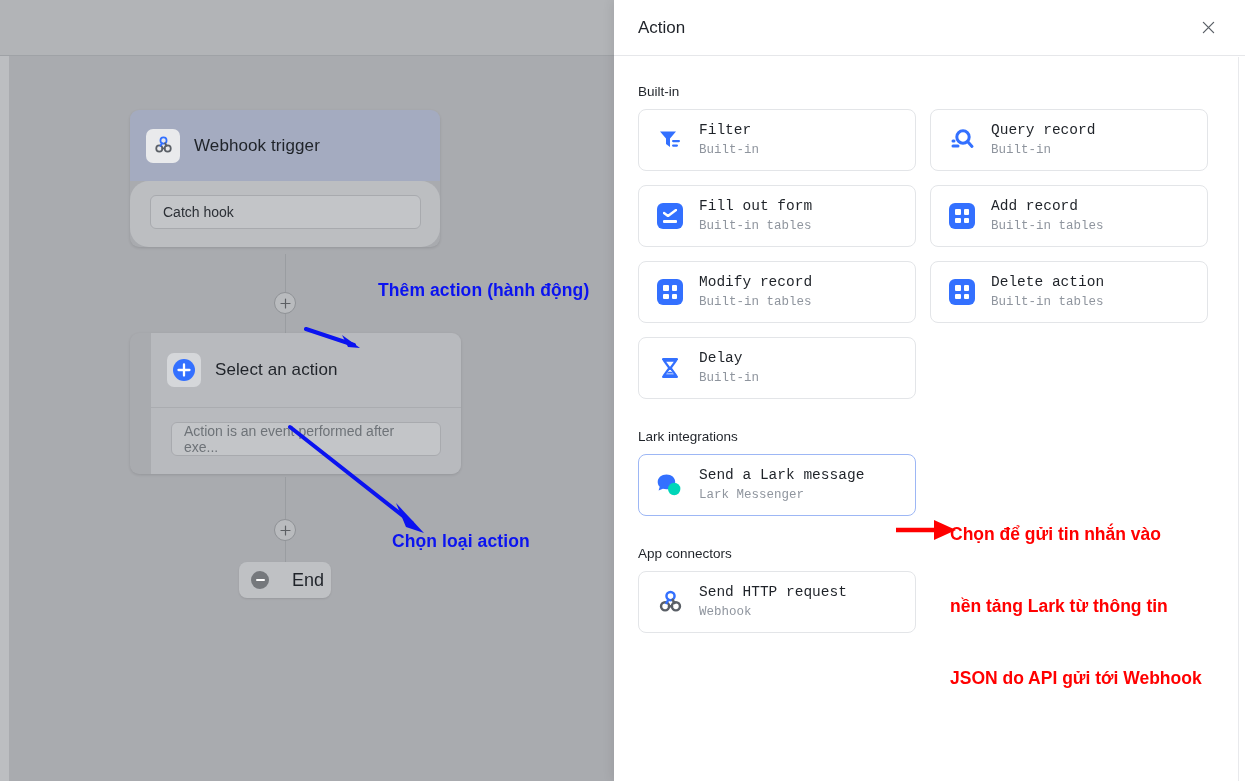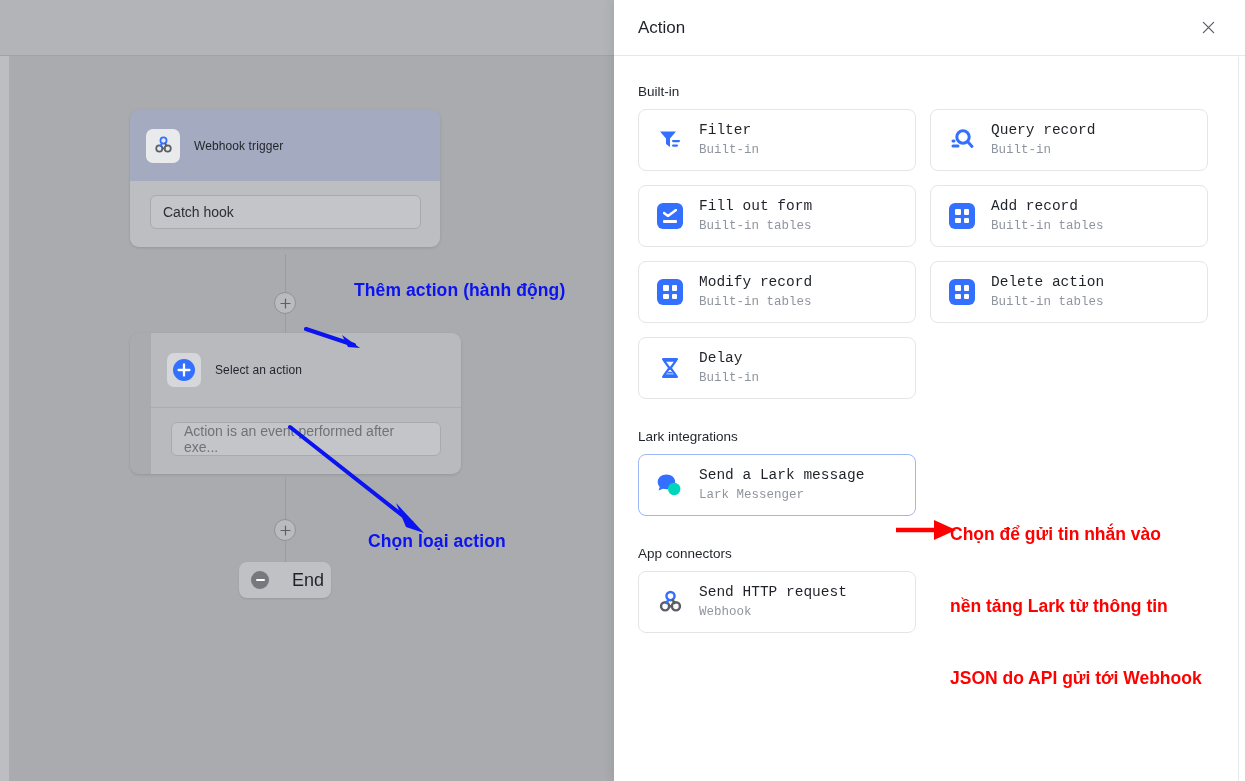--- a/index.html
+++ b/index.html
@@ -81,20 +81,21 @@
   .node-trigger .node-head {
     background: #a4abc0;
     height: 71px;
     display: flex; align-items: center;
     padding: 0 16px;
     box-sizing: border-box;
   }
   .node-trigger .node-body {
     background: #bcbec1;
     padding: 14px 19px 18px 20px;
+    border-radius: 19px;
   }
   .node-action { left: 130px; top: 333px; width: 310px; }
   .node-action .node-head {
     background: #b8babe;
     height: 75px;
     display: flex; align-items: center;
     padding: 0 16px;
     box-sizing: border-box;
     border-bottom: 1px solid #aaacb0;
   }
@@ -111,21 +112,21 @@
   }
   .node-icon-blue {
     width: 34px; height: 34px;
     border-radius: 7px;
     background: #d5d7da;
     display: flex; align-items: center; justify-content: center;
     flex: 0 0 auto;
   }
   .node-title {
     margin-left: 14px;
-    font-size: 12px;
+    font-size: 17px;
     color: #1f2329;
     letter-spacing: .1px;
   }
   .node-input {
     background: #c3c5c8;
     border: 1px solid #a8aaae;
     border-radius: 6px;
     height: 34px;
     display: flex; align-items: center;
     padding: 0 12px;
@@ -159,20 +160,21 @@
   .end-label { margin-left: 23px; font-size: 18px; color: #1f2329; }
 
   
   .anno-blue {
     position: absolute;
     color: #0b13f0;
     font-weight: 700;
     font-size: 17.5px;
     letter-spacing: .1px;
     white-space: nowrap;
+    margin-left: 24px;
   }
 
   
   .panel {
     position: absolute;
     left: 614px; top: 0;
     width: 631px; height: 781px;
     background: #ffffff;
     box-sizing: border-box;
     box-shadow: -2px 0 10px rgba(0,0,0,0.08);

